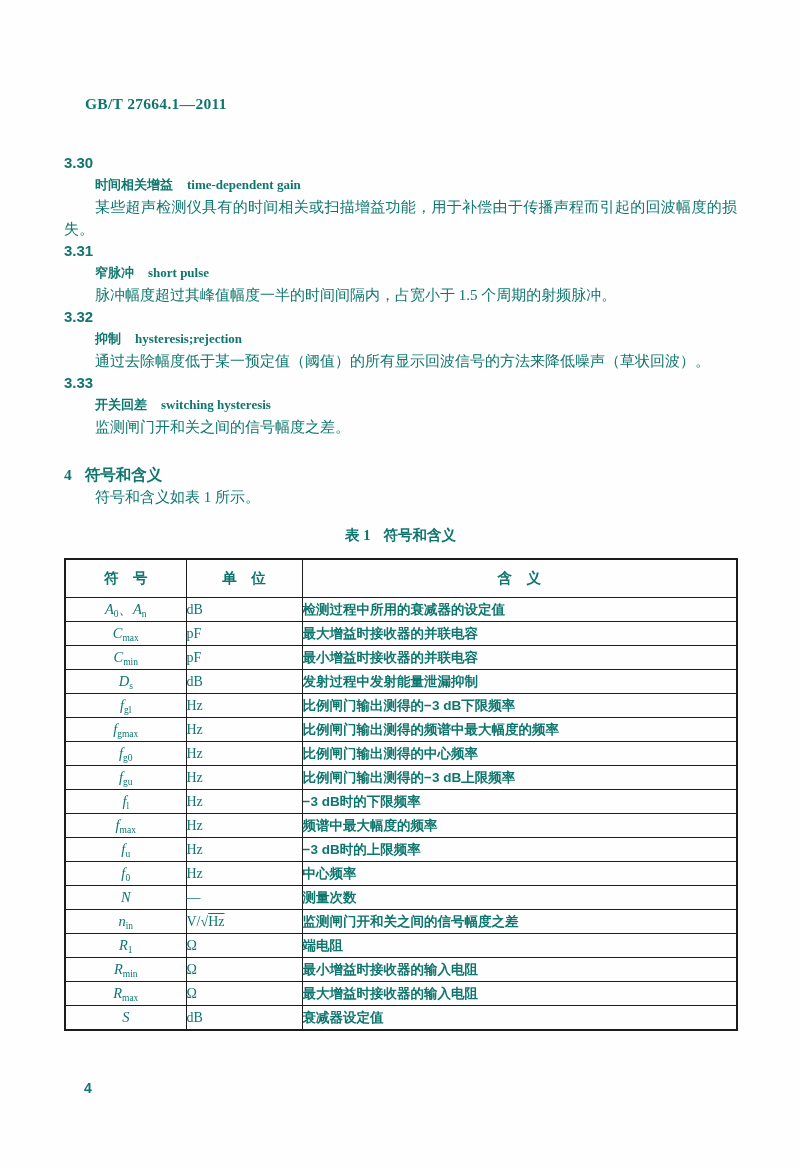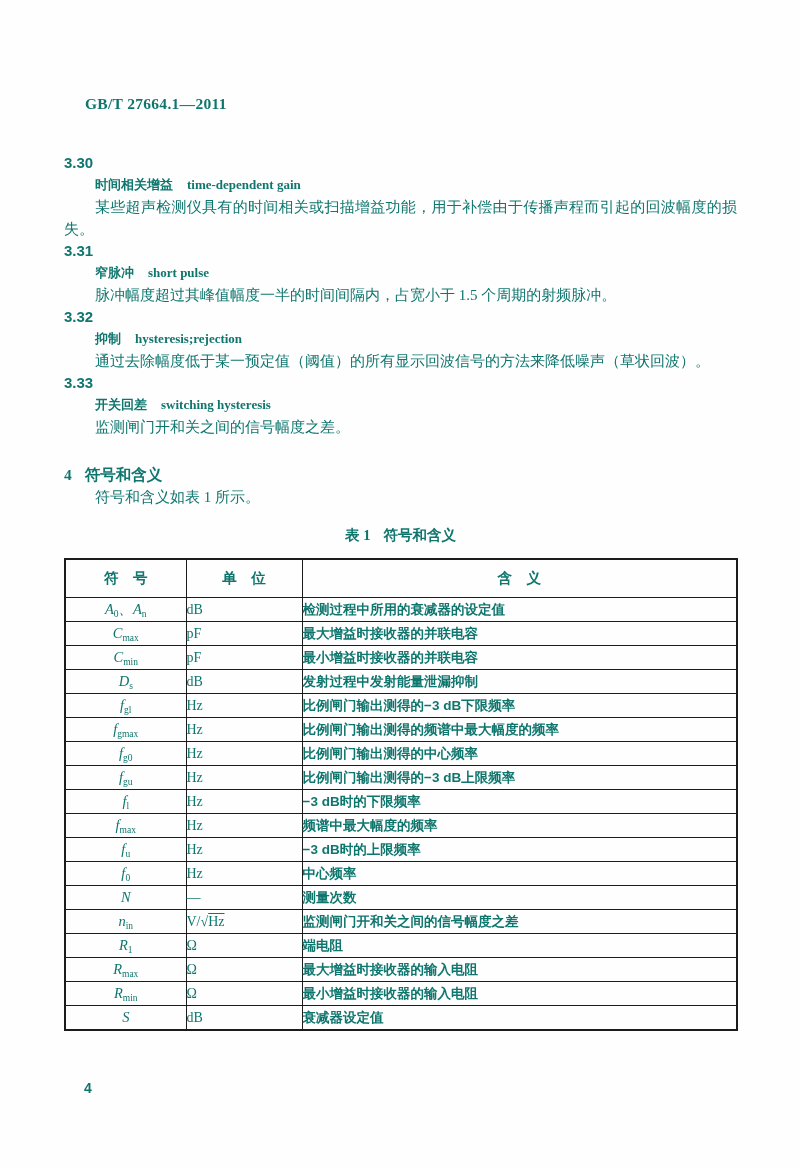--- a/index.html
+++ b/index.html
@@ -183,30 +183,30 @@
             <td class="sym">n<sub>in</sub></td>
             <td class="unit">V/√<span class="ovl">Hz</span></td>
             <td class="meaning">监测闸门开和关之间的信号幅度之差</td>
           </tr>
           <tr>
             <td class="sym">R<sub>1</sub></td>
             <td class="unit">Ω</td>
             <td class="meaning">端电阻</td>
           </tr>
           <tr>
+            <td class="sym">R<sub>min</sub></td>
+            <td class="unit">Ω</td>
+            <td class="meaning">最小增益时接收器的输入电阻</td>
+          </tr>
+          <tr>
             <td class="sym">R<sub>max</sub></td>
             <td class="unit">Ω</td>
             <td class="meaning">最大增益时接收器的输入电阻</td>
           </tr>
           <tr>
-            <td class="sym">R<sub>min</sub></td>
-            <td class="unit">Ω</td>
-            <td class="meaning">最小增益时接收器的输入电阻</td>
-          </tr>
-          <tr>
             <td class="sym">S</td>
             <td class="unit">dB</td>
             <td class="meaning">衰减器设定值</td>
           </tr>
         </tbody>
     </table>
 
   </div>
 
   <div class="page-number">4</div>

